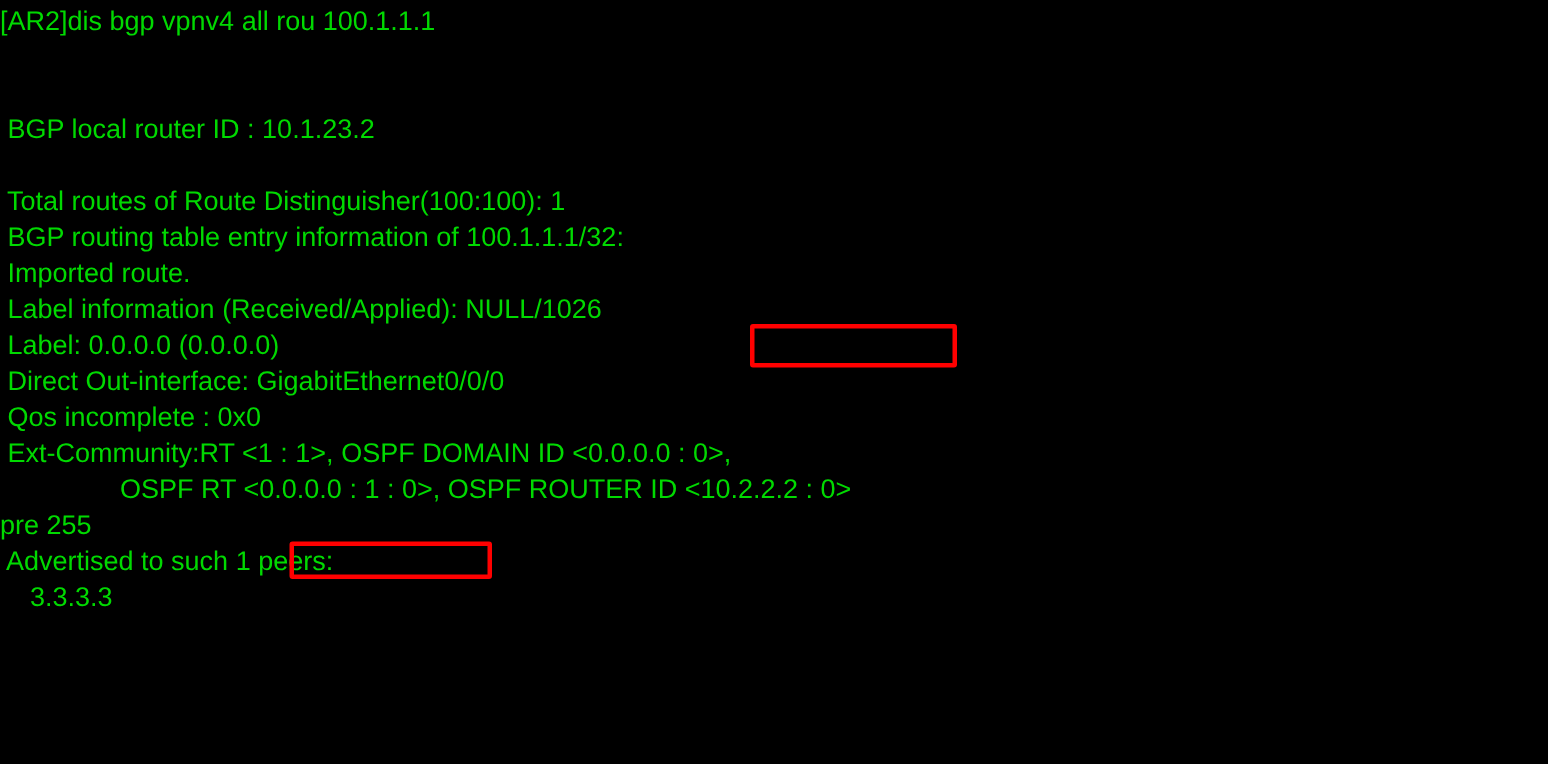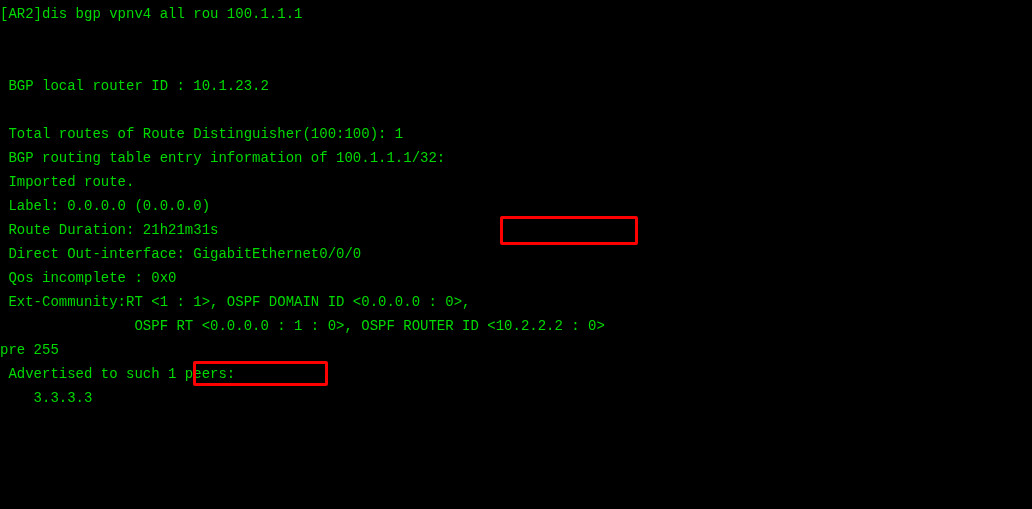--- a/index.html
+++ b/index.html
@@ -33,22 +33,22 @@
     top: 0;
     width: 1032px;
     padding-top: 2px;
   }
   .tline {
     display: block;
     white-space: pre;
     height: 24px;
     line-height: 24px;
     color: #00d900;
-    font-family: Liberation Mono, monospace;
-    font-size: 14px;
+    font-family: Liberation Sans, sans-serif;
+    font-size: 18px;
     margin: 0;
     padding: 0;
   }
   .tline.blank {
     color: transparent;
   }
   
   .hl-box {
     position: absolute;
     border: 3px solid #ff0000;
@@ -66,22 +66,22 @@
   <div class="screen-lines">
 
     <span class="tline">[AR2]dis bgp vpnv4 all rou 100.1.1.1</span>
     <span class="tline blank"></span>
     <span class="tline blank"></span>
     <span class="tline"> BGP local router ID : 10.1.23.2</span>
     <span class="tline blank"></span>
     <span class="tline"> Total routes of Route Distinguisher(100:100): 1</span>
     <span class="tline"> BGP routing table entry information of 100.1.1.1/32:</span>
     <span class="tline"> Imported route.</span>
+    <span class="tline"> Label information (Received/Applied): NULL/1026</span>
     <span class="tline"> Label: 0.0.0.0 (0.0.0.0)</span>
-    <span class="tline"> Route Duration: 21h21m31s</span>
     <span class="tline"> Direct Out-interface: GigabitEthernet0/0/0</span>
     <span class="tline"> Qos incomplete : 0x0</span>
     <span class="tline"> Ext-Community:RT &lt;1 : 1&gt;, OSPF DOMAIN ID &lt;0.0.0.0 : 0&gt;,</span>
     <span class="tline">                OSPF RT &lt;0.0.0.0 : 1 : 0&gt;, OSPF ROUTER ID &lt;10.2.2.2 : 0&gt;</span>
     <span class="tline">pre 255</span>
     <span class="tline"> Advertised to such 1 peers:</span>
     <span class="tline">    3.3.3.3</span>
 
   </div>
 

